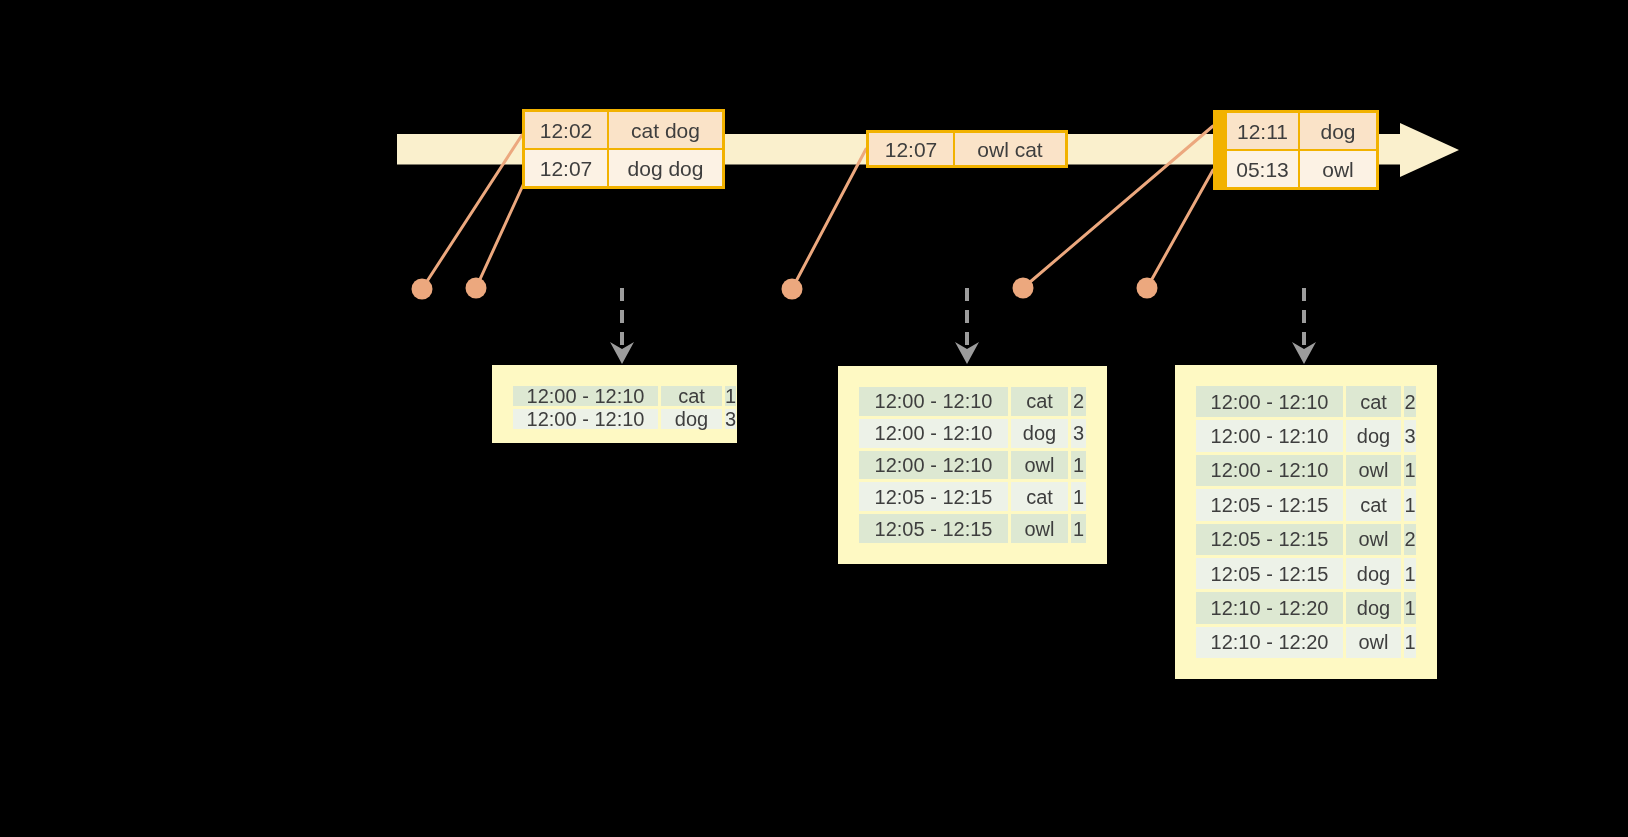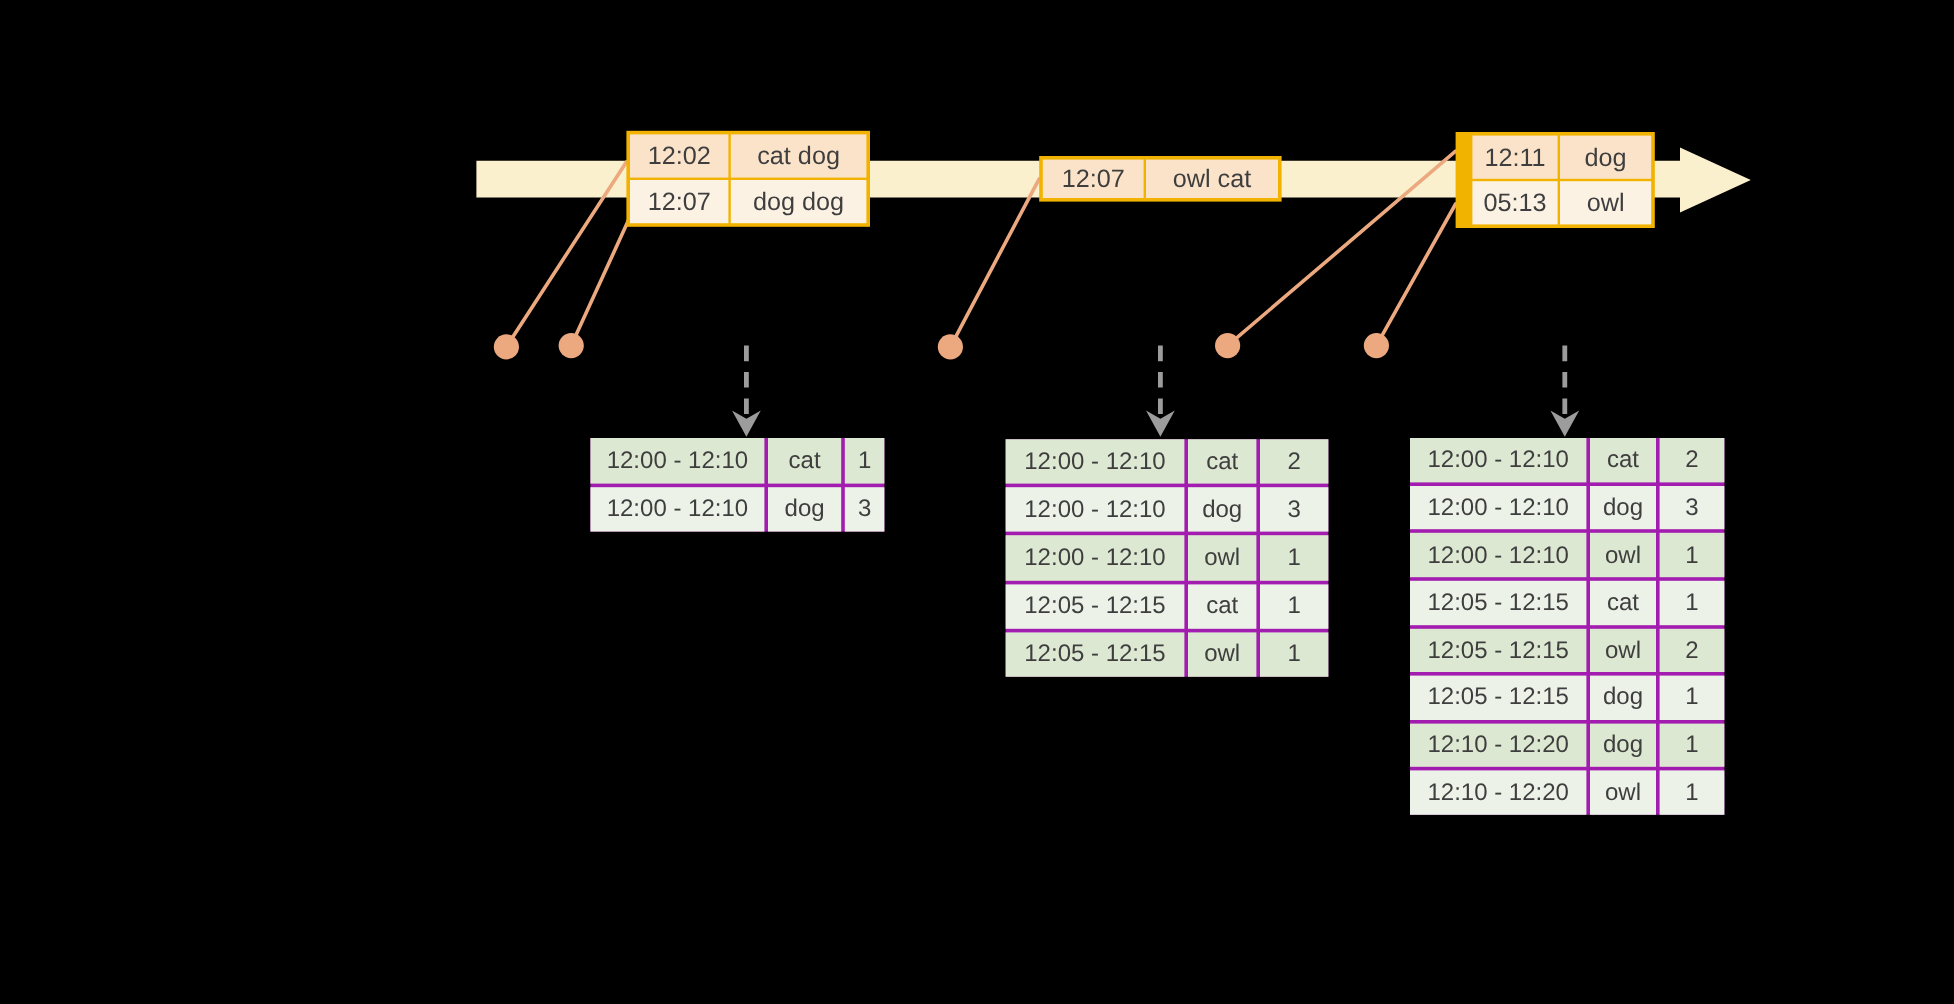--- a/index.html
+++ b/index.html
@@ -16,21 +16,21 @@
   #diagram-svg { position:absolute; left:0; top:0; }
 
   
   .etable { position:absolute; background:#F2B200; display:grid; padding:3px; gap:2px; grid-auto-rows:1fr; }
   .erow { display:contents; }
   .ecell { display:flex; align-items:center; justify-content:center; font-size:21px; line-height:1; }
   .erow:nth-of-type(odd)  .ecell { background:#FAE3C8; }
   .erow:nth-of-type(even) .ecell { background:#FCF2E4; }
 
   
-  .gtable { position:absolute; background:#a21caf; display:grid; padding:0; gap:3px; grid-auto-rows:1fr; }
+  .gtable { position:absolute; background:#fef9c3; display:grid; padding:21px; gap:3px; grid-auto-rows:1fr; }
   .grow { display:contents; }
   .gcell { display:flex; align-items:center; justify-content:center; font-size:20px; line-height:1; }
   .grow:nth-of-type(odd)  .gcell { background:#DDE8D2; }
   .grow:nth-of-type(even) .gcell { background:#EDF2E8; }
 </style>
 </head>
 <body>
 
 <div id="canvas">
 

